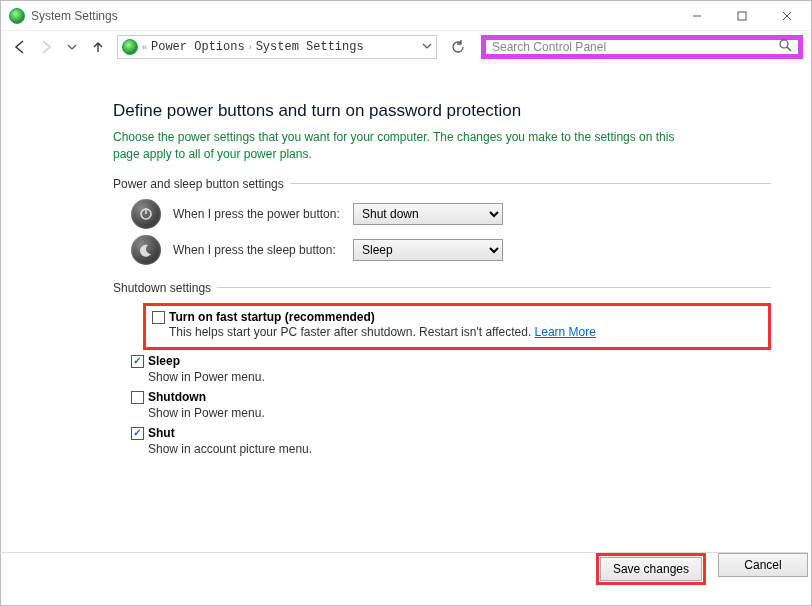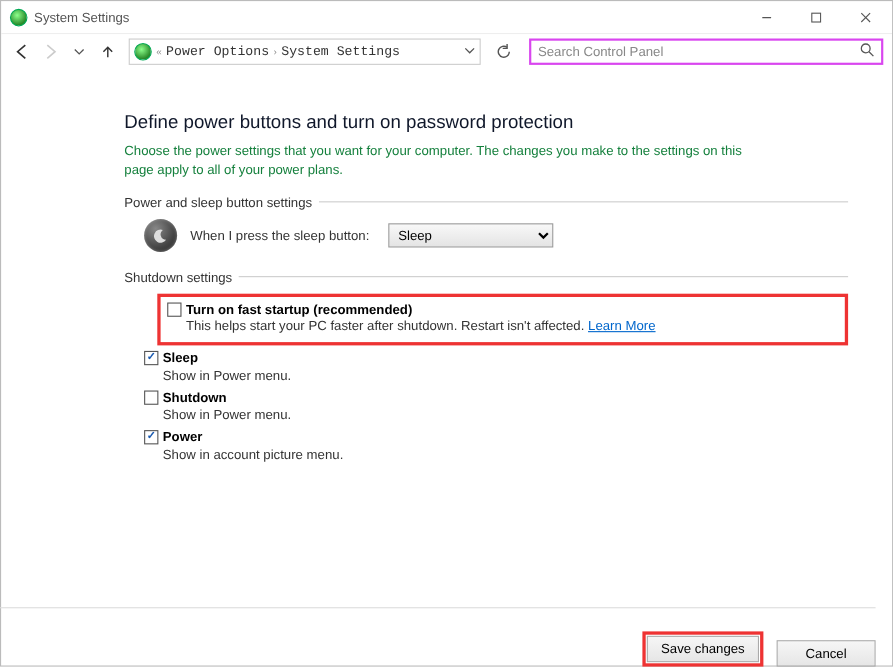--- a/index.html
+++ b/index.html
@@ -49,21 +49,21 @@
     margin-left: 4px;
     flex: 0 0 320px;
     gap: 4px;
   }
   .breadcrumb-bar .crumb { font-size: 12px; color: #333; white-space: nowrap; font-family: Liberation Mono, monospace; }
   .breadcrumb-bar .sep { color: #888; font-size: 9px; }
   .refresh-btn { width: 22px; height: 22px; display:flex;align-items:center;justify-content:center; margin-left:6px; color:#555;}
   .search-box {
     flex: 1;
     margin-left: 8px;
-    border: 2px solid #d946ef;
+    border: 5px solid #d946ef;
     height: 24px;
     display: flex;
     align-items: center;
     padding: 0 6px;
     color: #888;
     position: relative;
   }
   .search-box .mag { margin-left:auto; color:#555; }
   .content {
     padding: 18px 40px 0 112px;
@@ -109,24 +109,24 @@
   .chk-title { font-weight:700; color:#000; }
   .chk-sub { margin: 1px 0 6px 17px; font-size:12px; color:#333; }
   .link { color: #0066cc; text-decoration: underline; cursor:pointer; }
   .highlight-box {
     border: 3px solid #e33;
     padding: 4px 8px 2px 6px;
     margin: 4px 0 4px 12px;
   }
   .footer {
     position: absolute;
-    bottom: 0; left:0; right:16px;
+    bottom: 0; left:0; right:4px;
     height: 54px;
     border-top: 1px solid #ddd;
-    display:flex; align-items:flex-end; justify-content:flex-end;
+    display:flex; align-items:flex-start; justify-content:flex-end;
     gap: 12px;
   }
   .win-button {
     min-width: 90px; height: 24px;
     background: linear-gradient(#f6f6f6,#e6e6e6);
     border: 1px solid #aaa;
     font-size: 12px;
     padding: 0 12px;
     cursor: pointer;
   }
@@ -219,20 +219,32 @@
 
 <div class="content">
   <h1 class="pg-title">Define power buttons and turn on password protection</h1>
   <div class="pg-desc">Choose the power settings that you want for your computer. The changes you make to the settings on this page apply to all of your power plans.</div>
 
   <div class="section-label">
     <span>Power and sleep button settings</span>
       <span class="rule"></span>
   </div>
 
+  <div class="btn-row">
+    <div class="round-icon">
+      <svg width="14" height="14">
+          <circle cx="7" cy="7" r="5" fill="none" stroke="#ddd" stroke-width="1.6"></circle>
+          <line x1="7" y1="1" x2="7" y2="7" stroke="#ddd" stroke-width="1.6"></line>
+        </svg>
+    </div>
+    <div class="btn-text">When I press the power button:</div>
+    <select class="combo">
+      <option>Shut down</option>
+    </select>
+  </div>
 
   <div class="btn-row">
     <div class="round-icon">
       <svg width="14" height="14">
           <path d="M9 2a6 6 0 1 0 3 9 5 5 0 0 1-3-9z" fill="#ddd"></path>
         </svg>
     </div>
     <div class="btn-text">When I press the sleep button:</div>
     <select class="combo">
       <option>Sleep</option>
@@ -269,21 +281,21 @@
       <label>
         <span class="chk-box"></span>
         <span class="chk-title">Shutdown</span>
       </label>
     </div>
     <div class="chk-sub">Show in Power menu.</div>
 
     <div class="chk-row">
       <label>
         <span class="chk-box checked"></span>
-        <span class="chk-title">Power</span>
+        <span class="chk-title">Shut</span>
       </label>
     </div>
     <div class="chk-sub">Show in account picture menu.</div>
   </div>
 </div>
 
 <div class="footer">
   <span class="save-outline">
     <button class="win-button">Save changes</button>
   </span>

